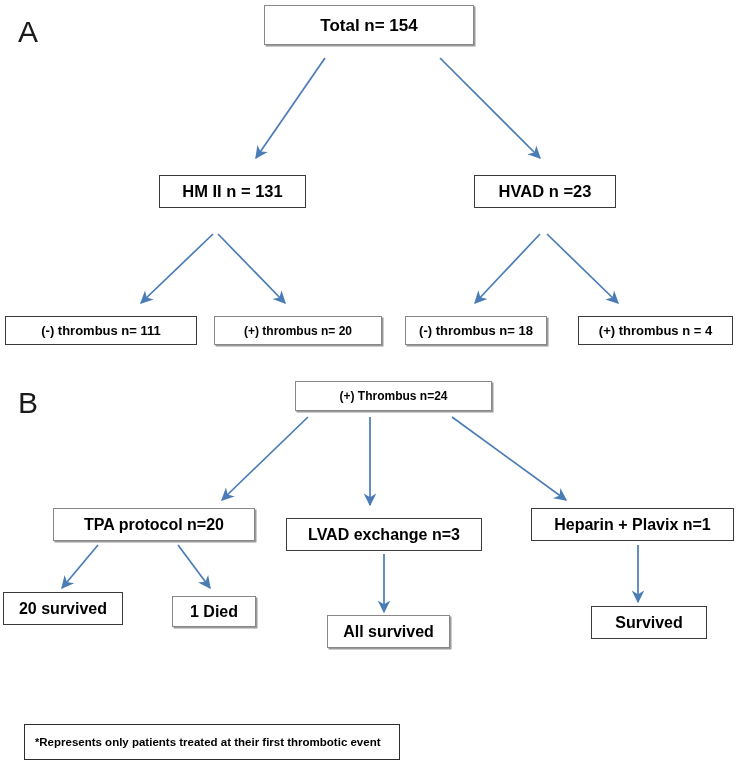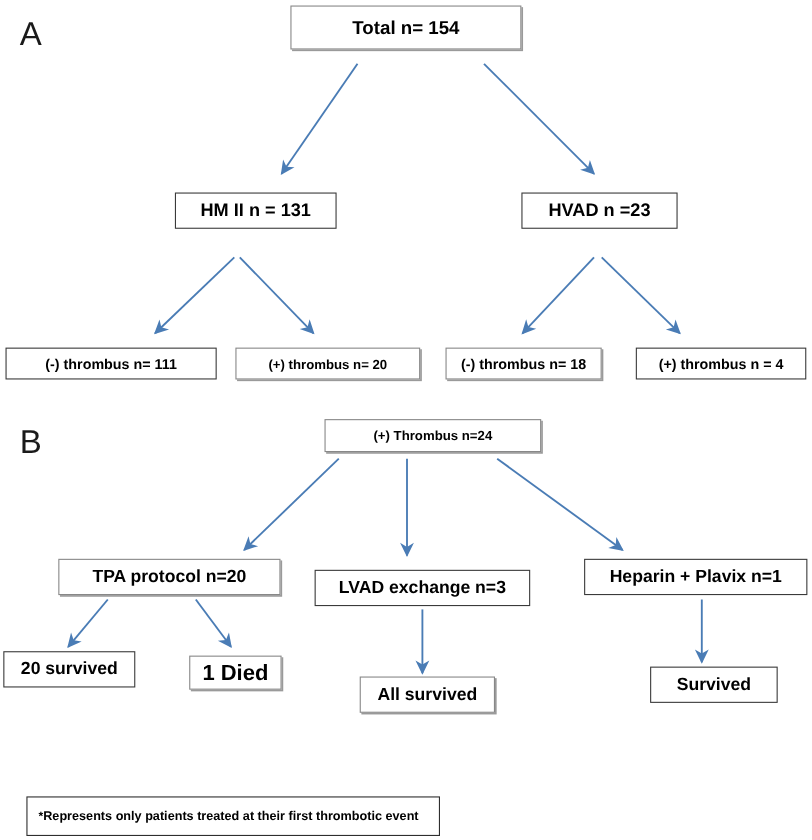--- a/index.html
+++ b/index.html
@@ -125,21 +125,21 @@
   <div class="node shadowed" style="left:271px; top:381px; width:197px; height:30px; font-size:12px;margin-left:24px;">(+) Thrombus n=24</div>
 
   <div class="node shadowed" style="left:53px; top:508px; width:202px; height:33px; font-size:16px;">TPA protocol  n=20</div>
 
   <div class="node" style="left:286px; top:518px; width:196px; height:33px; font-size:16px;">LVAD exchange n=3</div>
 
   <div class="node" style="left:531px; top:508px; width:203px; height:33px; font-size:16px;">Heparin + Plavix n=1</div>
 
   <div class="node" style="left:3px; top:592px; width:120px; height:33px; font-size:16px;">20 survived</div>
 
-  <div class="node shadowed" style="left:172px; top:596px; width:84px; height:31px; font-size:20px;">1 Died</div>
+  <div class="node shadowed" style="left:172px; top:596px; width:84px; height:31px; font-size:16px;">1 Died</div>
 
   <div class="node shadowed" style="left:327px; top:615px; width:123px; height:33px; font-size:16px;text-align:center;">All survived</div>
 
   <div class="node" style="left:591px; top:606px; width:116px; height:33px; font-size:16px;">Survived</div>
 
   <div class="footnote" style="left:24px; top:724px; width:376px; height:36px;">
     <span class="star">*</span>
       <span>Represents only patients treated at their first thrombotic event</span>
   </div>
 

